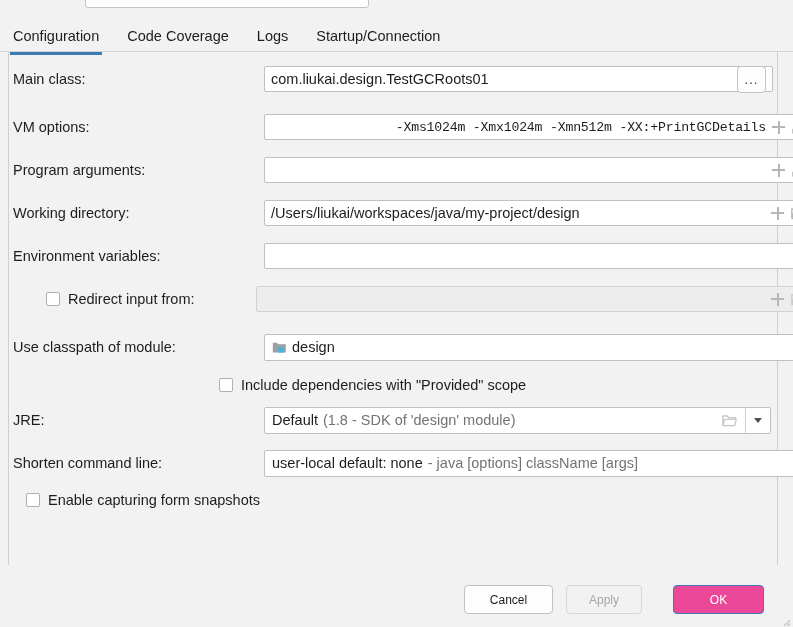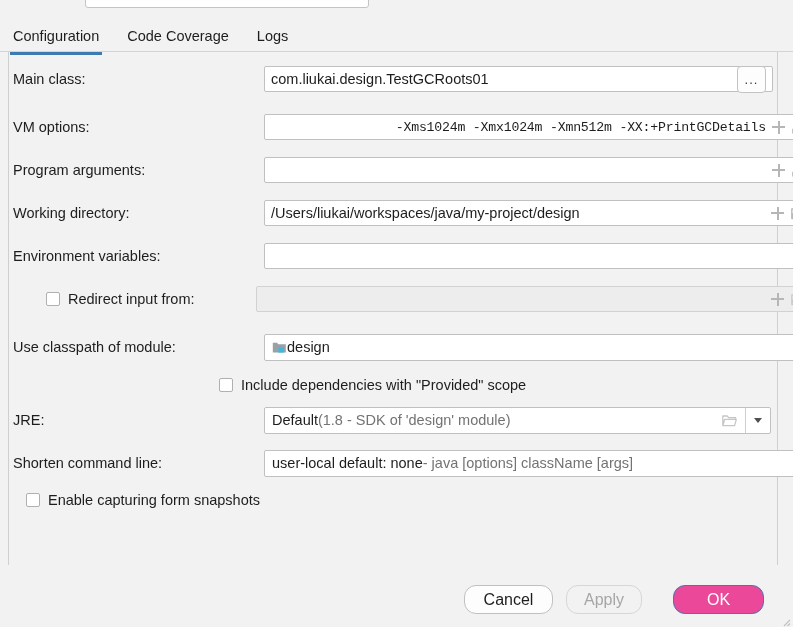--- a/index.html
+++ b/index.html
@@ -134,21 +134,21 @@
     border-radius: 2px;
     box-sizing: border-box;
     display: flex;
     align-items: center;
     padding: 0 4px 0 7px;
     font-size: 14.5px;
     color: #1d1d1d;
     white-space: nowrap;
     overflow: hidden;
   }
-  .combo .ctext { flex: 1 1 auto; overflow: hidden; display: flex; align-items: center; }
+  .combo .ctext { flex: 1 1 auto; overflow: hidden; display: flex; align-items: center; gap: 5px;}
   .muted { color: #737373; }
   .arrow-btn {
     flex: 0 0 auto;
     width: 20px;
     display: flex;
     align-items: center;
     justify-content: center;
   }
   .combo.split .arrow-btn {
     border-left: 1px solid #d0d0d0;
@@ -206,26 +206,26 @@
   .plus::before, .plus::after {
     content: ""; position: absolute; background: #b6b6b6;
   }
   .plus::before { left: 0; top: 5.5px; width: 13px; height: 2px; }
   .plus::after  { top: 0; left: 5.5px; height: 13px; width: 2px; }
 
   
   .btn {
     position: absolute;
     height: 29px;
-    border-radius: 12px;
+    border-radius: 4px;
     box-sizing: border-box;
     display: flex;
     align-items: center;
     justify-content: center;
-    font-size: 16px;
+    font-size: 12px;
   }
   .btn-cancel {
     left: 464px; top: 585px; width: 89px;
     background: #fdfdfd;
     border: 1px solid #c0c0c0;
     color: #1d1d1d;
   }
   .btn-apply {
     left: 566px; top: 585px; width: 76px;
     background: #f2f2f2;
@@ -254,20 +254,23 @@
 
   <div class="tabs">
     <div class="tab active">
       <span>Configuration</span>
     </div>
     <div class="tab">
       <span>Code Coverage</span>
     </div>
     <div class="tab">
       <span>Logs</span>
+    </div>
+    <div class="tab">
+      <span>Startup/Connection</span>
     </div>
   </div>
   <div class="tabline"></div>
 
   <div class="panel"></div>
 
   <div class="row" style="top:66px;">
     <div class="label">Main class:</div>
     <div class="field-wrap" style="left:217px;">
       <div class="textfield" style="width:509px;">

